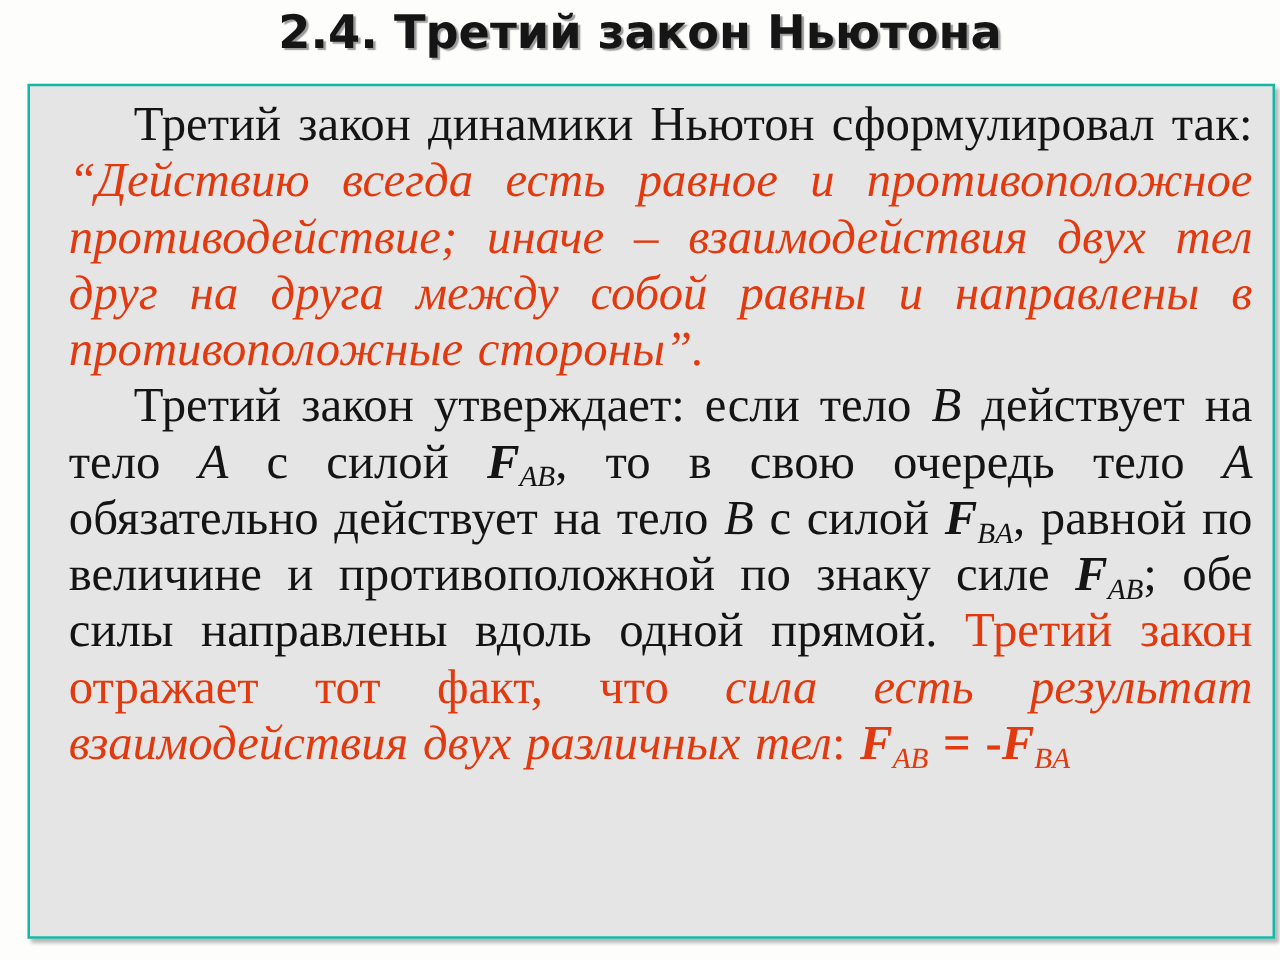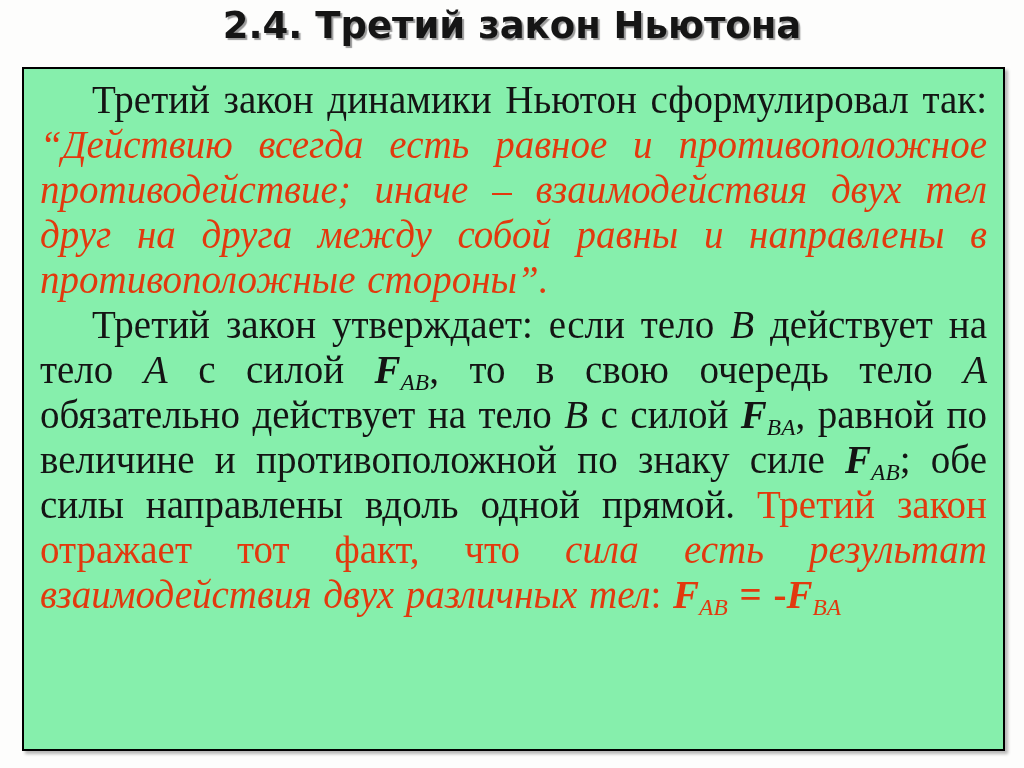--- a/index.html
+++ b/index.html
@@ -20,24 +20,24 @@
     font-weight:bold;
     font-size:37px;
     letter-spacing:0px;
     color:#151515;
     text-shadow:2px 2px 1px #9a9a9a;
   }
   .content-box{
     position:absolute;
     left:22px;top:67px;
     width:947px;height:652px;
-    background:#86efac;
-    border:2px solid #000000;
+    background:#e5e5e5;
+    border:2px solid #14b8a6;
     box-shadow:3px 3px 3px rgba(0,0,0,0.28);
-    padding:8px 16px 20px 16px;
+    padding:8px 16px 20px 31px;
   }
   .para{
     margin:0;
     text-align:justify;
     text-indent:52px;
     font-size:39px;
     line-height:45px;
     color:var(--ink);
     word-spacing:2px;
   }

